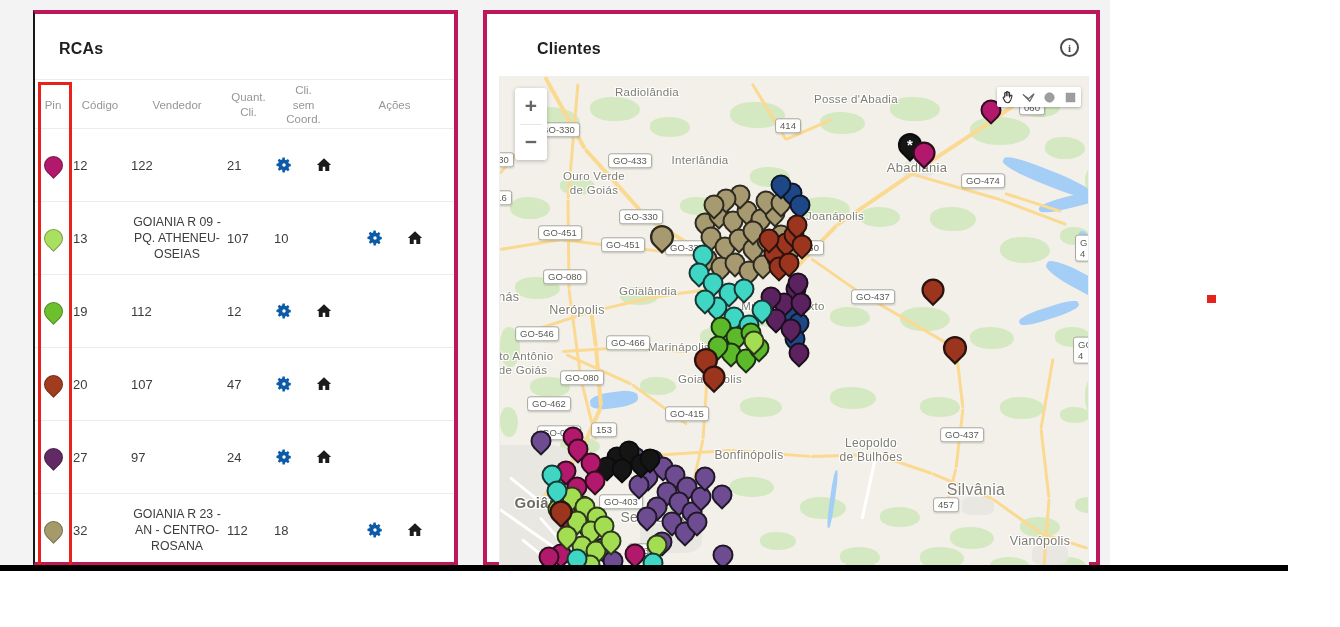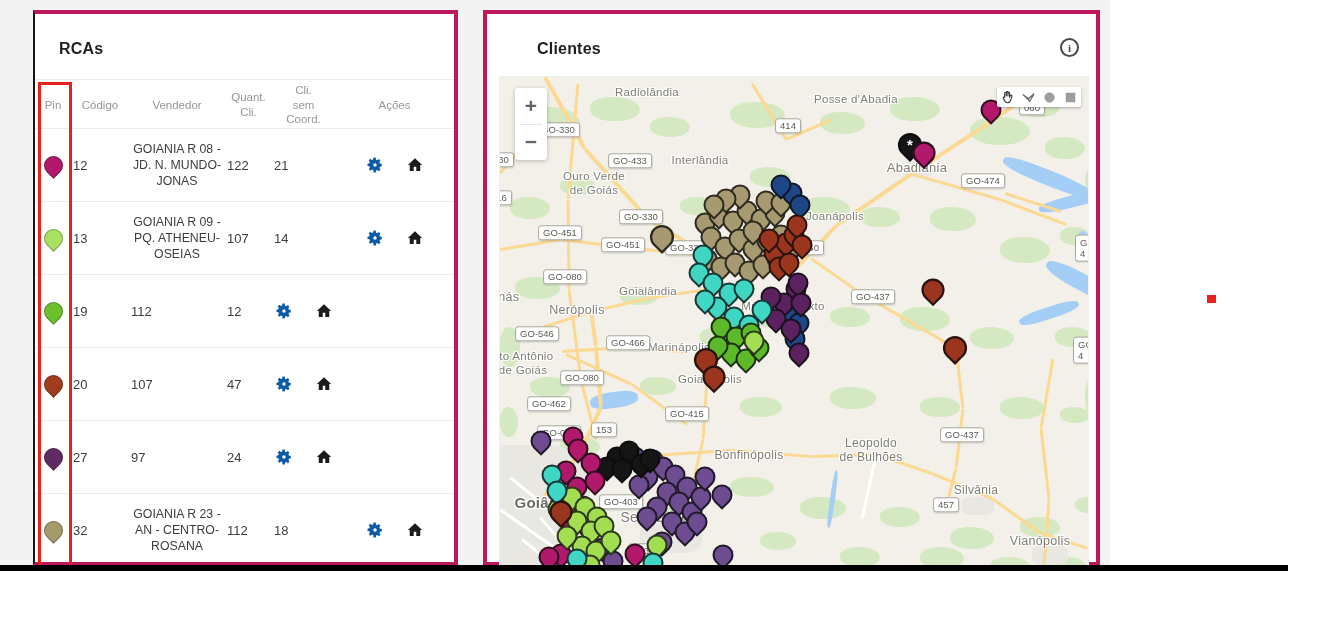--- a/index.html
+++ b/index.html
@@ -81,41 +81,40 @@
 sem
 Coord.</div>
         <div class="th">Ações</div>
       </div>
     <div id="rca-table-body">
         <div class="trow body">
           <div>
             <div class="tpin" style="background: rgb(178, 24, 107);"></div>
           </div>
           <div class="td num">12</div>
-          <div class="td vend">GOIANIA R 08 - JD. N. MUNDO-JONAS</div>
           <div class="td num">122</div>
           <div class="td num">21</div>
           <div class="acoes-cell">
             <button class="icon-btn"><svg viewBox="0 0 24 24" width="18" height="18">
                 <path fill="#0d5aa7" d="M12 8a4 4 0 100 8 4 4 0 000-8zm9 5.5v-3l-2.6-.5a6.7 6.7 0 00-.7-1.6l1.5-2.2-2.1-2.1-2.2 1.5c-.5-.3-1-.5-1.6-.7L13 2h-3l-.5 2.6c-.6.2-1.1.4-1.6.7L5.7 3.8 3.6 5.9l1.5 2.2c-.3.5-.5 1-.7 1.6L2 10.2v3l2.6.5c.2.6.4 1.1.7 1.6l-1.5 2.2 2.1 2.1 2.2-1.5c.5.3 1 .5 1.6.7L10 22h3l.5-2.6c.6-.2 1.1-.4 1.6-.7l2.2 1.5 2.1-2.1-1.5-2.2c.3-.5.5-1 .7-1.6l2.6-.5z"></path>
                 <circle cx="12" cy="12" r="2.3" fill="#fff"></circle>
               </svg></button>
             <button class="icon-btn"><svg viewBox="0 0 24 24" width="18" height="18">
                 <path fill="#1c1c1c" d="M12 3 2.5 12H5v8h5.3v-5.6h3.4V20H19v-8h2.5z"></path>
               </svg></button>
           </div>
         </div>
         <div class="trow body">
           <div>
             <div class="tpin" style="background: rgb(169, 224, 96);"></div>
           </div>
           <div class="td num">13</div>
           <div class="td vend">GOIANIA R 09 - PQ. ATHENEU-OSEIAS</div>
           <div class="td num">107</div>
-          <div class="td num">14</div>
+          <div class="td num">10</div>
           <div class="acoes-cell">
             <button class="icon-btn"><svg viewBox="0 0 24 24" width="18" height="18">
                 <path fill="#0d5aa7" d="M12 8a4 4 0 100 8 4 4 0 000-8zm9 5.5v-3l-2.6-.5a6.7 6.7 0 00-.7-1.6l1.5-2.2-2.1-2.1-2.2 1.5c-.5-.3-1-.5-1.6-.7L13 2h-3l-.5 2.6c-.6.2-1.1.4-1.6.7L5.7 3.8 3.6 5.9l1.5 2.2c-.3.5-.5 1-.7 1.6L2 10.2v3l2.6.5c.2.6.4 1.1.7 1.6l-1.5 2.2 2.1 2.1 2.2-1.5c.5.3 1 .5 1.6.7L10 22h3l.5-2.6c.6-.2 1.1-.4 1.6-.7l2.2 1.5 2.1-2.1-1.5-2.2c.3-.5.5-1 .7-1.6l2.6-.5z"></path>
                 <circle cx="12" cy="12" r="2.3" fill="#fff"></circle>
               </svg></button>
             <button class="icon-btn"><svg viewBox="0 0 24 24" width="18" height="18">
                 <path fill="#1c1c1c" d="M12 3 2.5 12H5v8h5.3v-5.6h3.4V20H19v-8h2.5z"></path>
               </svg></button>
           </div>
         </div>
@@ -325,21 +324,21 @@
         <div class="mlabel" style="left: 77px; top: 233px; font-size: 12.5px;">Nerópolis</div>
         <div class="mlabel" style="left: 0px; top: 220px; font-size: 12.5px;">oianás</div>
         <div class="mlabel" style="left: 23px; top: 287px;">nto Antônio
 de Goiás</div>
         <div class="mlabel" style="left: 179px; top: 271px;">Marinápolis</div>
         <div class="mlabel" style="left: 210px; top: 303px;">Goianápolis</div>
         <div class="mlabel" style="left: 283px; top: 230px;">Munhoz Calixto</div>
         <div class="mlabel" style="left: 249px; top: 378px; font-size: 12px;">Bonfinópolis</div>
         <div class="mlabel" style="left: 371px; top: 373px; font-size: 12px;">Leopoldo
 de Bulhões</div>
-        <div class="mlabel" style="left: 476px; top: 413px; font-size: 12px;">Silvânia</div>
+        <div class="mlabel" style="left: 476px; top: 413px; font-size: 16px;">Silvânia</div>
         <div class="mlabel" style="left: 540px; top: 464px; font-size: 12.5px;">Vianópolis</div>
         <div class="mlabel" style="left: 163px; top: 440px; font-size: 14px;">Sen. Canedo</div>
         <div class="mlabel" style="left: 43px; top: 426px; font-size: 15px; font-weight: bold; color: rgb(109, 108, 100);">Goiânia</div>
         <div class="shield" style="left: 288px; top: 49px;">414</div>
         <div class="shield" style="left: 58px; top: 53px;">GO-330</div>
         <div class="shield" style="left: -8px; top: 83px;">GO-330</div>
         <div class="shield" style="left: -10px; top: 121px;">GO-416</div>
         <div class="shield" style="left: 130px; top: 84px;">GO-433</div>
         <div class="shield" style="left: 141px; top: 140px;">GO-330</div>
         <div class="shield" style="left: 60px; top: 156px;">GO-451</div>

